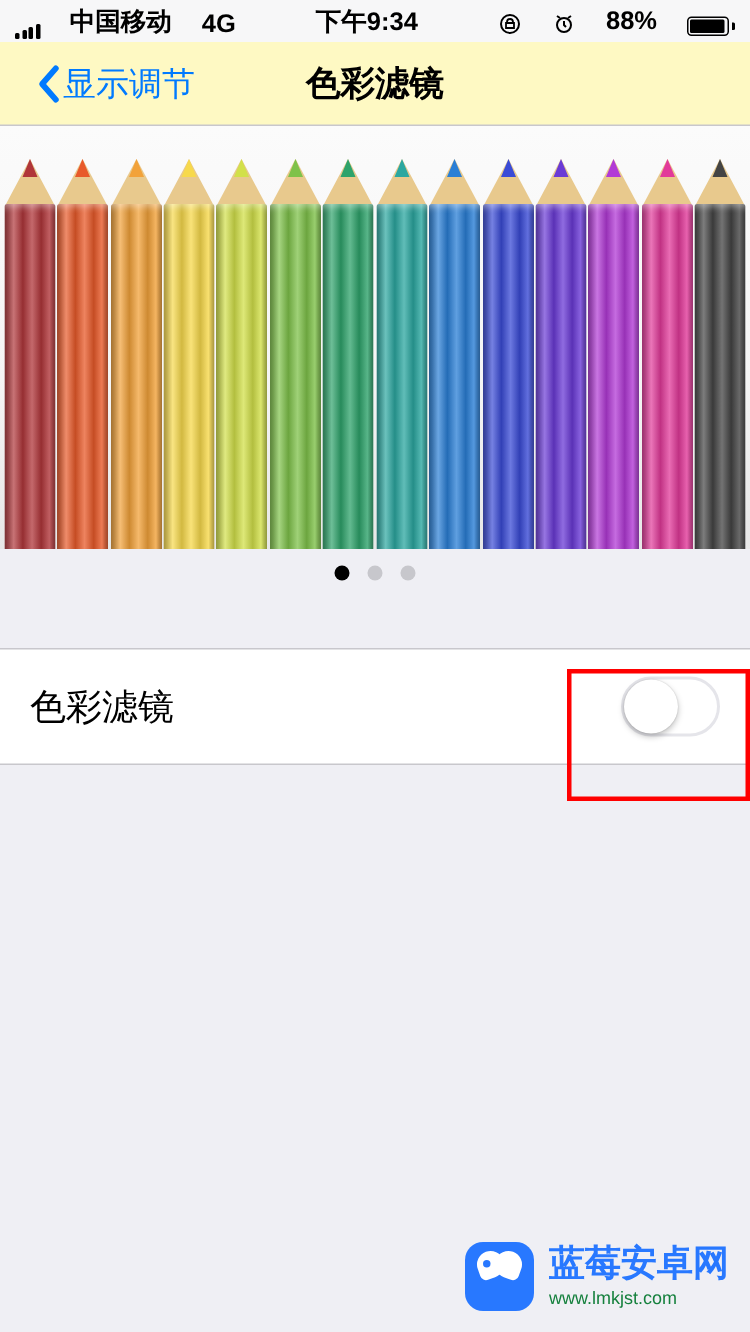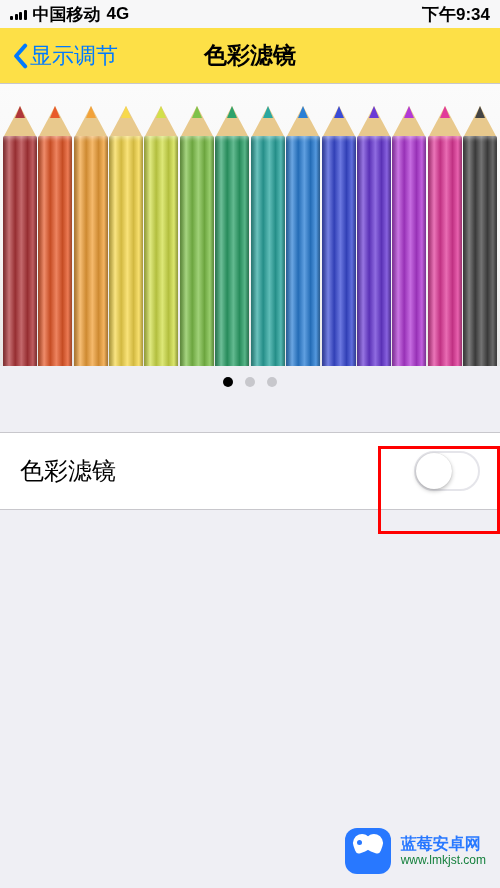--- a/index.html
+++ b/index.html
@@ -1,27 +1,27 @@
 <!DOCTYPE html>
 <html><head>
 <meta charset="utf-8">
 <style>
   * { box-sizing: border-box; margin: 0; padding: 0; }
   html, body { width: 500px; height: 888px; font-family: -apple-system, "Helvetica Neue", sans-serif; background: #efeff4; overflow: hidden; position: relative; }
   .status-bar { height: 28px; display: flex; align-items: center; justify-content: space-between; padding: 0 10px; font-size: 17px; font-weight: 600; color: #000; background: #f7f7f8; }
-  .status-left, .status-right { display: flex; align-items: center; gap: 6px; }
+  .status-left, .status-right { display: flex; align-items: flex-end; gap: 20px; }
   .signal-bars { display: flex; align-items: flex-end; gap: 1.5px; height: 12px; }
   .signal-bars span { width: 3px; background: #000; border-radius: 1px; }
   .signal-bars span:nth-child(1){height:4px;} .signal-bars span:nth-child(2){height:6px;} .signal-bars span:nth-child(3){height:8px;} .signal-bars span:nth-child(4){height:10px;}
   .battery { display: flex; align-items: center; gap: 2px; }
   .battery-body { width: 28px; height: 13px; border: 1.5px solid #000; border-radius: 3px; position: relative; }
   .battery-fill { position: absolute; left: 1px; top: 1px; bottom: 1px; width: 88%; background: #000; border-radius: 1px; }
   .battery-cap { width: 2px; height: 5px; background: #000; border-radius: 0 1px 1px 0; }
   .icon-small { width: 16px; height: 16px; }
-  .nav-bar { height: 56px; display: flex; align-items: center; padding: 0 12px; background: #fde047; border-bottom: 1px solid #c8c7cc; position: relative; }
+  .nav-bar { height: 56px; display: flex; align-items: center; padding: 0 24px; background: #fef9c3; border-bottom: 1px solid #c8c7cc; position: relative; }
   .back-btn { display: flex; align-items: center; color: #007aff; font-size: 22px; gap: 2px; cursor: pointer; }
   .nav-title { position: absolute; left: 50%; transform: translateX(-50%); font-size: 23px; font-weight: 700; color: #000; }
   .pencils-wrap { width: 500px; height: 282px; position: relative; background: linear-gradient(to bottom, #fbfbfb 0%, #f5f5f5 60%, #e7e7e7 100%); overflow: hidden; }
   .pencils { position: absolute; bottom: 0; left: 0; right: 0; display: flex; justify-content: space-between; padding: 0 2px; }
   .pencil { width: 36px; height: 260px; position: relative; display: flex; flex-direction: column; align-items: center; }
   .pencil-tip { width: 0; height: 0; border-left: 16px solid transparent; border-right: 16px solid transparent; border-bottom: 30px solid #e8c98d; position: relative; }
   .pencil-tip::after { content: ''; position: absolute; top: 0; left: -5px; width: 0; height: 0; border-left: 5px solid transparent; border-right: 5px solid transparent; border-bottom: 12px solid var(--lead); }
   .pencil-body { flex: 1; width: 34px; background: linear-gradient(to right, rgba(0,0,0,0.35) 0%, rgba(255,255,255,0.3) 18%, rgba(0,0,0,0.15) 36%, rgba(255,255,255,0.25) 54%, rgba(0,0,0,0.15) 72%, rgba(255,255,255,0.2) 88%, rgba(0,0,0,0.35) 100%), var(--c); border-radius: 2px 2px 0 0; box-shadow: inset 0 4px 4px -2px rgba(255,255,255,0.4); }
   .dots { height: 32px; display: flex; align-items: center; justify-content: center; gap: 12px; }
   .dot { width: 10px; height: 10px; border-radius: 50%; background: #c7c7cc; }
@@ -33,38 +33,55 @@
   .switch-knob { width: 36px; height: 36px; border-radius: 50%; background: #fff; box-shadow: 0 2px 4px rgba(0,0,0,0.25), 0 0 1px rgba(0,0,0,0.2); position: absolute; top: 0; left: 0; }
   .highlight-box { position: absolute; border: 3px solid #ff0000; pointer-events: none; }
   .arrow-svg { position: absolute; pointer-events: none; }
   .watermark { position: absolute; right: 14px; bottom: 14px; display: flex; align-items: center; gap: 10px; }
   .wm-logo { width: 46px; height: 46px; background: #2878ff; border-radius: 12px; position: relative; }
   .wm-logo::before { content: ''; position: absolute; width: 18px; height: 18px; background: #fff; border-radius: 50% 50% 50% 4px; top: 6px; left: 8px; transform: rotate(-20deg); }
   .wm-logo::after { content: ''; position: absolute; width: 18px; height: 18px; background: #fff; border-radius: 50% 50% 4px 50%; top: 6px; right: 8px; transform: rotate(20deg); }
   .wm-eyes { position: absolute; top: 12px; left: 12px; width: 22px; display: flex; justify-content: space-between; }
   .wm-eyes span { width: 5px; height: 5px; background: #2878ff; border-radius: 50%; }
   .wm-text { display: flex; flex-direction: column; line-height: 1.2; }
-  .wm-text-main { font-size: 16px; color: #2878ff; font-weight: 700; }
+  .wm-text-main { font-size: 24px; color: #2878ff; font-weight: 700; }
   .wm-text-sub { font-size: 12px; color: #15803d; }
 </style>
 </head>
 <body>
 
 <div class="status-bar">
   <div class="status-left">
     <div class="signal-bars">
         <span></span>
         <span></span>
         <span></span>
         <span></span>
       </div>
     <span>中国移动</span>
     <span>4G</span>
   </div>
   <div>下午9:34</div>
+  <div class="status-right">
+    <svg class="icon-small" viewBox="0 0 24 24">
+        <circle cx="12" cy="12" r="9" fill="none" stroke="#000" stroke-width="2"></circle>
+        <path d="M9 11v-1a3 3 0 016 0v1m-7 0h8v5H8z" fill="none" stroke="#000" stroke-width="1.8"></path>
+      </svg>
+    <svg class="icon-small" viewBox="0 0 24 24">
+        <circle cx="12" cy="13" r="7" fill="none" stroke="#000" stroke-width="2"></circle>
+        <path d="M12 9v4l2 2M5 4l3 2M19 4l-3 2" fill="none" stroke="#000" stroke-width="2"></path>
+      </svg>
+    <span>88%</span>
+    <div class="battery">
+      <div class="battery-body">
+          <div class="battery-fill"></div>
+        </div>
+      <div class="battery-cap"></div>
+    </div>
+  </div>
 </div>
 
 <div class="nav-bar">
   <div class="back-btn">
     <svg width="16" height="26" viewBox="0 0 12 20">
         <path d="M10 2L3 10l7 8" fill="none" stroke="#007aff" stroke-width="3" stroke-linecap="round" stroke-linejoin="round"></path>
       </svg>
     <span>显示调节</span>
   </div>
   <div class="nav-title">色彩滤镜</div>

